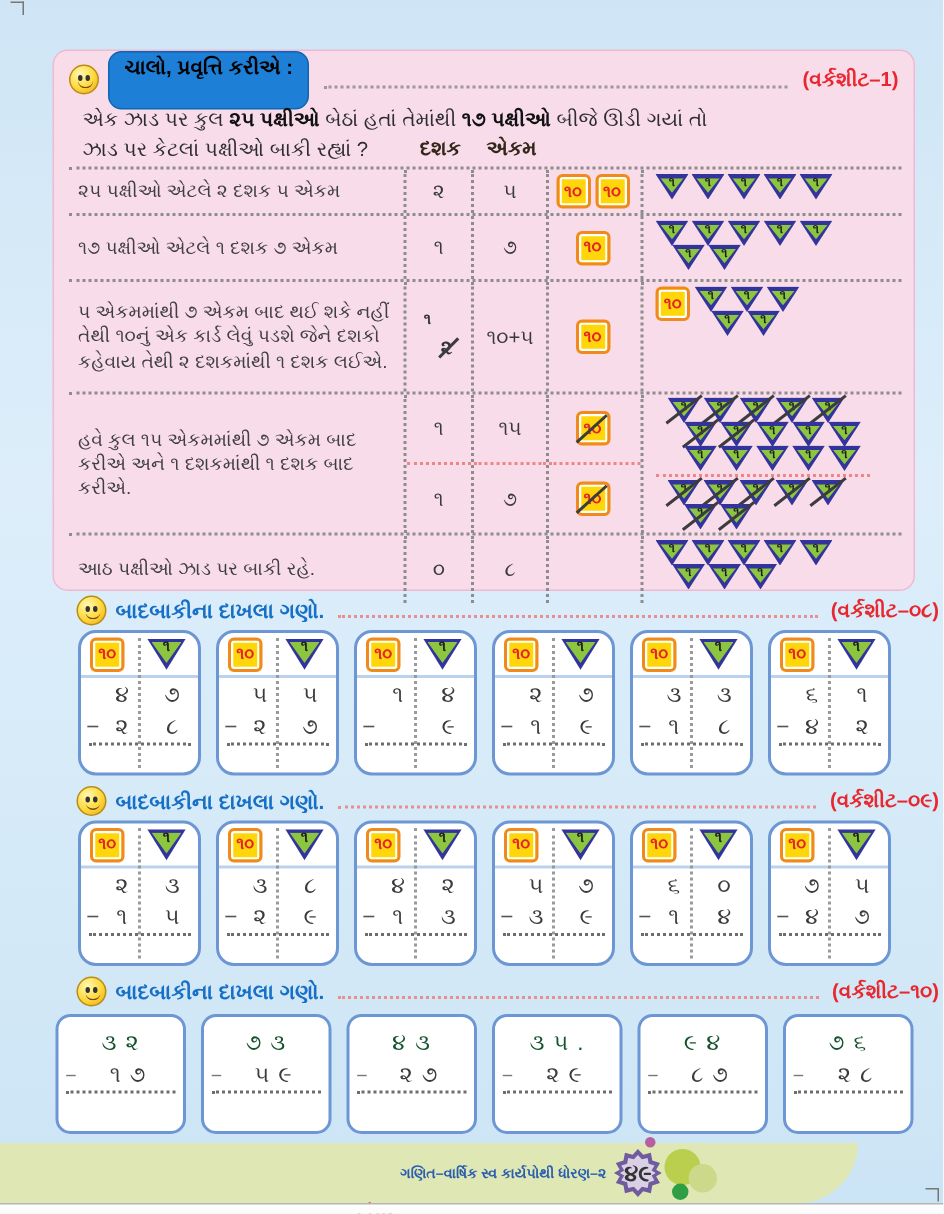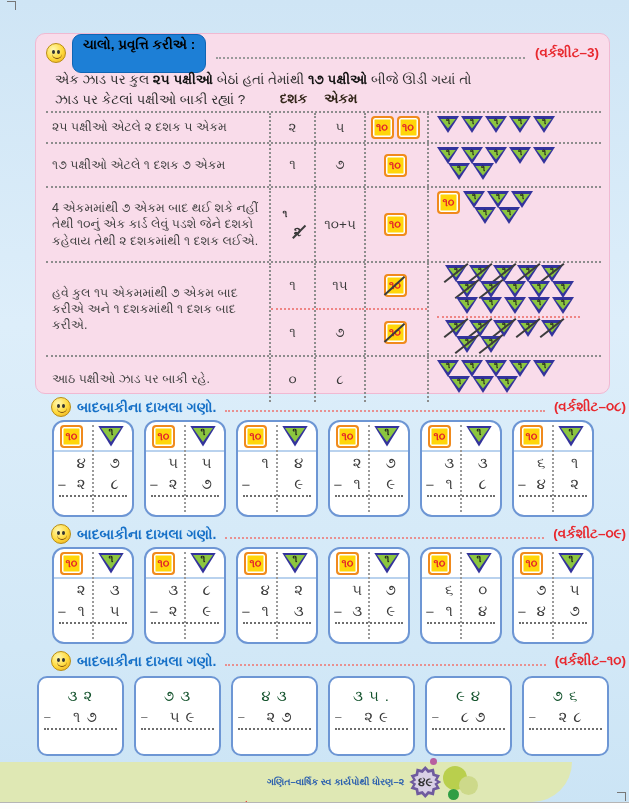--- a/index.html
+++ b/index.html
@@ -107,21 +107,21 @@
   
   .foot-band { position:absolute; left:0; top:762px; width:572px; height:40px; background:#dfe8b4;
                border-bottom-right-radius:48px; display:flex; align-items:center; justify-content:center;
                padding-left:100px; gap:5px; }
   .foot-series { color:#e8282e; font-weight:bold; font-size:9.5px;margin-top:48px; }
   .foot-title { color:#2b5fae; font-weight:bold; font-size:9.5px; }
   .star { position:relative; width:32px; height:32px; display:flex; align-items:center; justify-content:center;
           background:#6f5b9e;
           clip-path:polygon(50% 0%,61% 12%,77% 8%,80% 24%,96% 29%,88% 43%,100% 50%,88% 57%,96% 71%,80% 76%,77% 92%,61% 88%,50% 100%,39% 88%,23% 92%,20% 76%,4% 71%,12% 57%,0% 50%,12% 43%,4% 29%,20% 24%,23% 8%,39% 12%); }
   .star .star-in { position:absolute; inset:4px; background:#d9d0e6; clip-path:inherit;
-          display:flex; align-items:center; justify-content:center; font-size:12px; font-weight:bold; color:#333; }
+          display:flex; align-items:center; justify-content:center; font-size:15px; font-weight:bold; color:#333; }
   .dot { position:absolute; border-radius:50%; }
   .dot.d1 { left:443px; top:766px; width:24px; height:24px; background:#b5cc41; opacity:.9; }
   .dot.d2 { left:459px; top:776px; width:19px; height:19px; background:#cdd98a; }
   .dot.d3 { left:448px; top:789px; width:11px; height:11px; background:#2f9e44; }
   .dot.d4 { left:430px; top:758px; width:7px; height:7px; background:#b85fa0; }
   .bottom-strip { position:absolute; left:0; top:802px; width:629px; height:7px; background:#fdfdfd;
           border-top:1px solid #b5b5b5; }
 </style>
 </head>
 <body>
@@ -131,21 +131,21 @@
   <span class="crop bl"></span>
   <span class="crop br"></span>
 
   <div class="panel">
     <div class="act-head">
       <span class="smiley">
           <i></i>
         </span>
       <span class="pill">ચાલો, પ્રવૃત્તિ કરીએ :</span>
       <span class="leader"></span>
-      <span class="ws-label">(વર્કશીટ–3)</span>
+      <span class="ws-label">(વર્કશીટ–1)</span>
     </div>
     <p class="question"><span>એક ઝાડ પર કુલ </span><b>૨૫ પક્ષીઓ</b><span> બેઠાં હતાં તેમાંથી </span><b>૧૭ પક્ષીઓ</b><span> બીજે ઊડી ગયાં તો ઝાડ પર કેટલાં પક્ષીઓ બાકી રહ્યાં ?</span></p>
 
     <div class="col-heads">
       <span></span>
       <span>દશક</span>
       <span>એકમ</span>
       <span></span>
         <span></span>
     </div>
@@ -223,21 +223,21 @@
               </span>
               <span class="tri">
                 <i class="tri-g"></i>
                 <b class="tri-n">૧</b>
               </span>
             </span>
           </div>
       </div>
 
       <div class="trow r3">
-        <div class="cell lab v">4 એકમમાંથી ૭ એકમ બાદ થઈ શકે નહીં તેથી ૧૦નું એક કાર્ડ લેવું પડશે જેને દશકો કહેવાય તેથી ૨ દશકમાંથી ૧ દશક લઈએ.</div>
+        <div class="cell lab v">૫ એકમમાંથી ૭ એકમ બાદ થઈ શકે નહીં તેથી ૧૦નું એક કાર્ડ લેવું પડશે જેને દશકો કહેવાય તેથી ૨ દશકમાંથી ૧ દશક લઈએ.</div>
         <div class="cell v">
           <span class="borrow">
             <b class="b-new">૧</b>
             <b class="b-old">૨</b>
           </span>
         </div>
         <div class="cell v">૧૦+૫</div>
         <div class="cell v">
             <span class="tencard">૧૦</span>
           </div>

